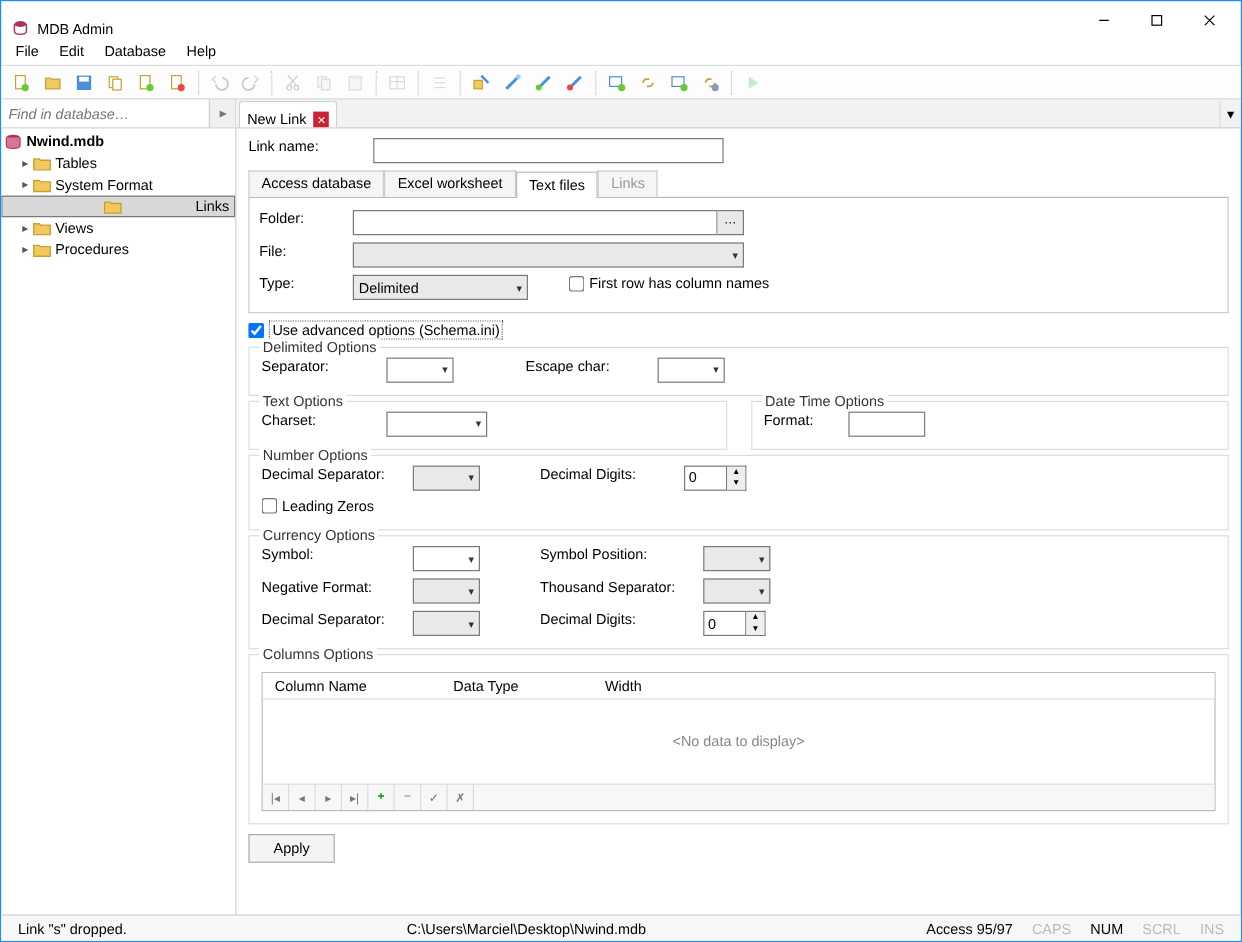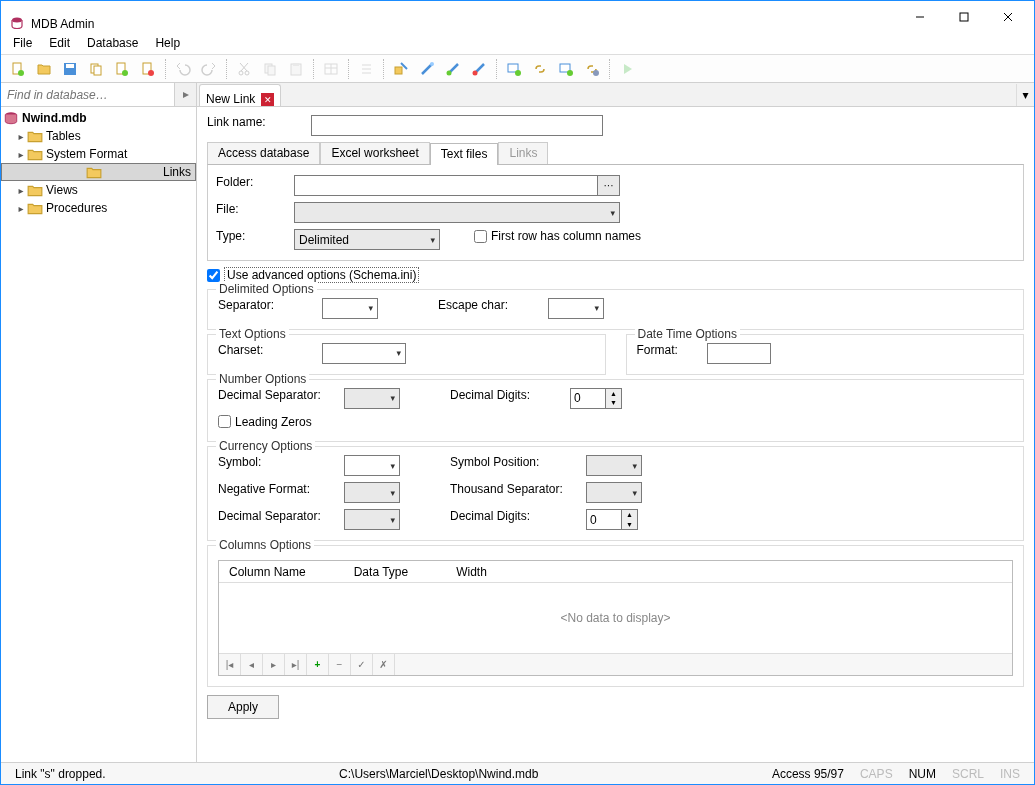--- a/index.html
+++ b/index.html
@@ -45,21 +45,21 @@
 .inner-tabs .itab.disabled { color: #999; }
 .tabbody { border: 1px solid #ccc; padding: 8px 10px; }
 .group { border: 1px solid #ddd; margin-top: 4px; padding: 8px 10px 10px 10px; position: relative; }
 .group > .glabel { position: absolute; top: -8px; left: 8px; background: #fff; padding: 0 3px; color: #333; }
 .twocol { display: flex; gap: 20px; }
 .twocol > .group { flex: 1; }
 .chk { display: inline-flex; align-items: center; gap: 4px; }
 .chk input { width: 13px; height: 13px; }
 .dotted { border: 1px dotted #666; padding: 0 2px; }
 .gridbox { border: 1px solid #bbb; margin-top: 6px; }
-.ghead { display: flex; background: #fff; border-bottom: 1px solid #ddd; height: 22px; align-items: center; padding-left: 10px; gap: 48px; }
+.ghead { display: flex; background: #fff; border-bottom: 1px solid #ddd; height: 22px; align-items: center; padding-left: 10px; gap: 72px; }
 .gbody { height: 70px; display: flex; align-items: center; justify-content: center; color: #888; }
 .gfoot { display: flex; height: 22px; border-top: 1px solid #ddd; background: #f7f7f7; }
 .gfoot .b { width: 22px; border-right: 1px solid #ddd; display:flex;align-items:center;justify-content:center;color:#777;font-size:10px; }
 .applyrow { margin-top: 8px; }
 .applybtn { height: 24px; width: 72px; border: 1px solid #aaa; background: #f4f4f4; display: flex; align-items: center; justify-content: center; }
 .statusbar { height: 22px; border-top: 1px solid #d0d0d0; background: #f7f7f7; display: flex; align-items: center; padding: 0 6px; font-size: 11px; }
 .statusbar .cell { padding: 0 8px; }
 .statusbar .path { flex:1; text-align:center; }
 .statusbar .ind { color:#bbb; }
 .statusbar .ind.on { color:#000; }

